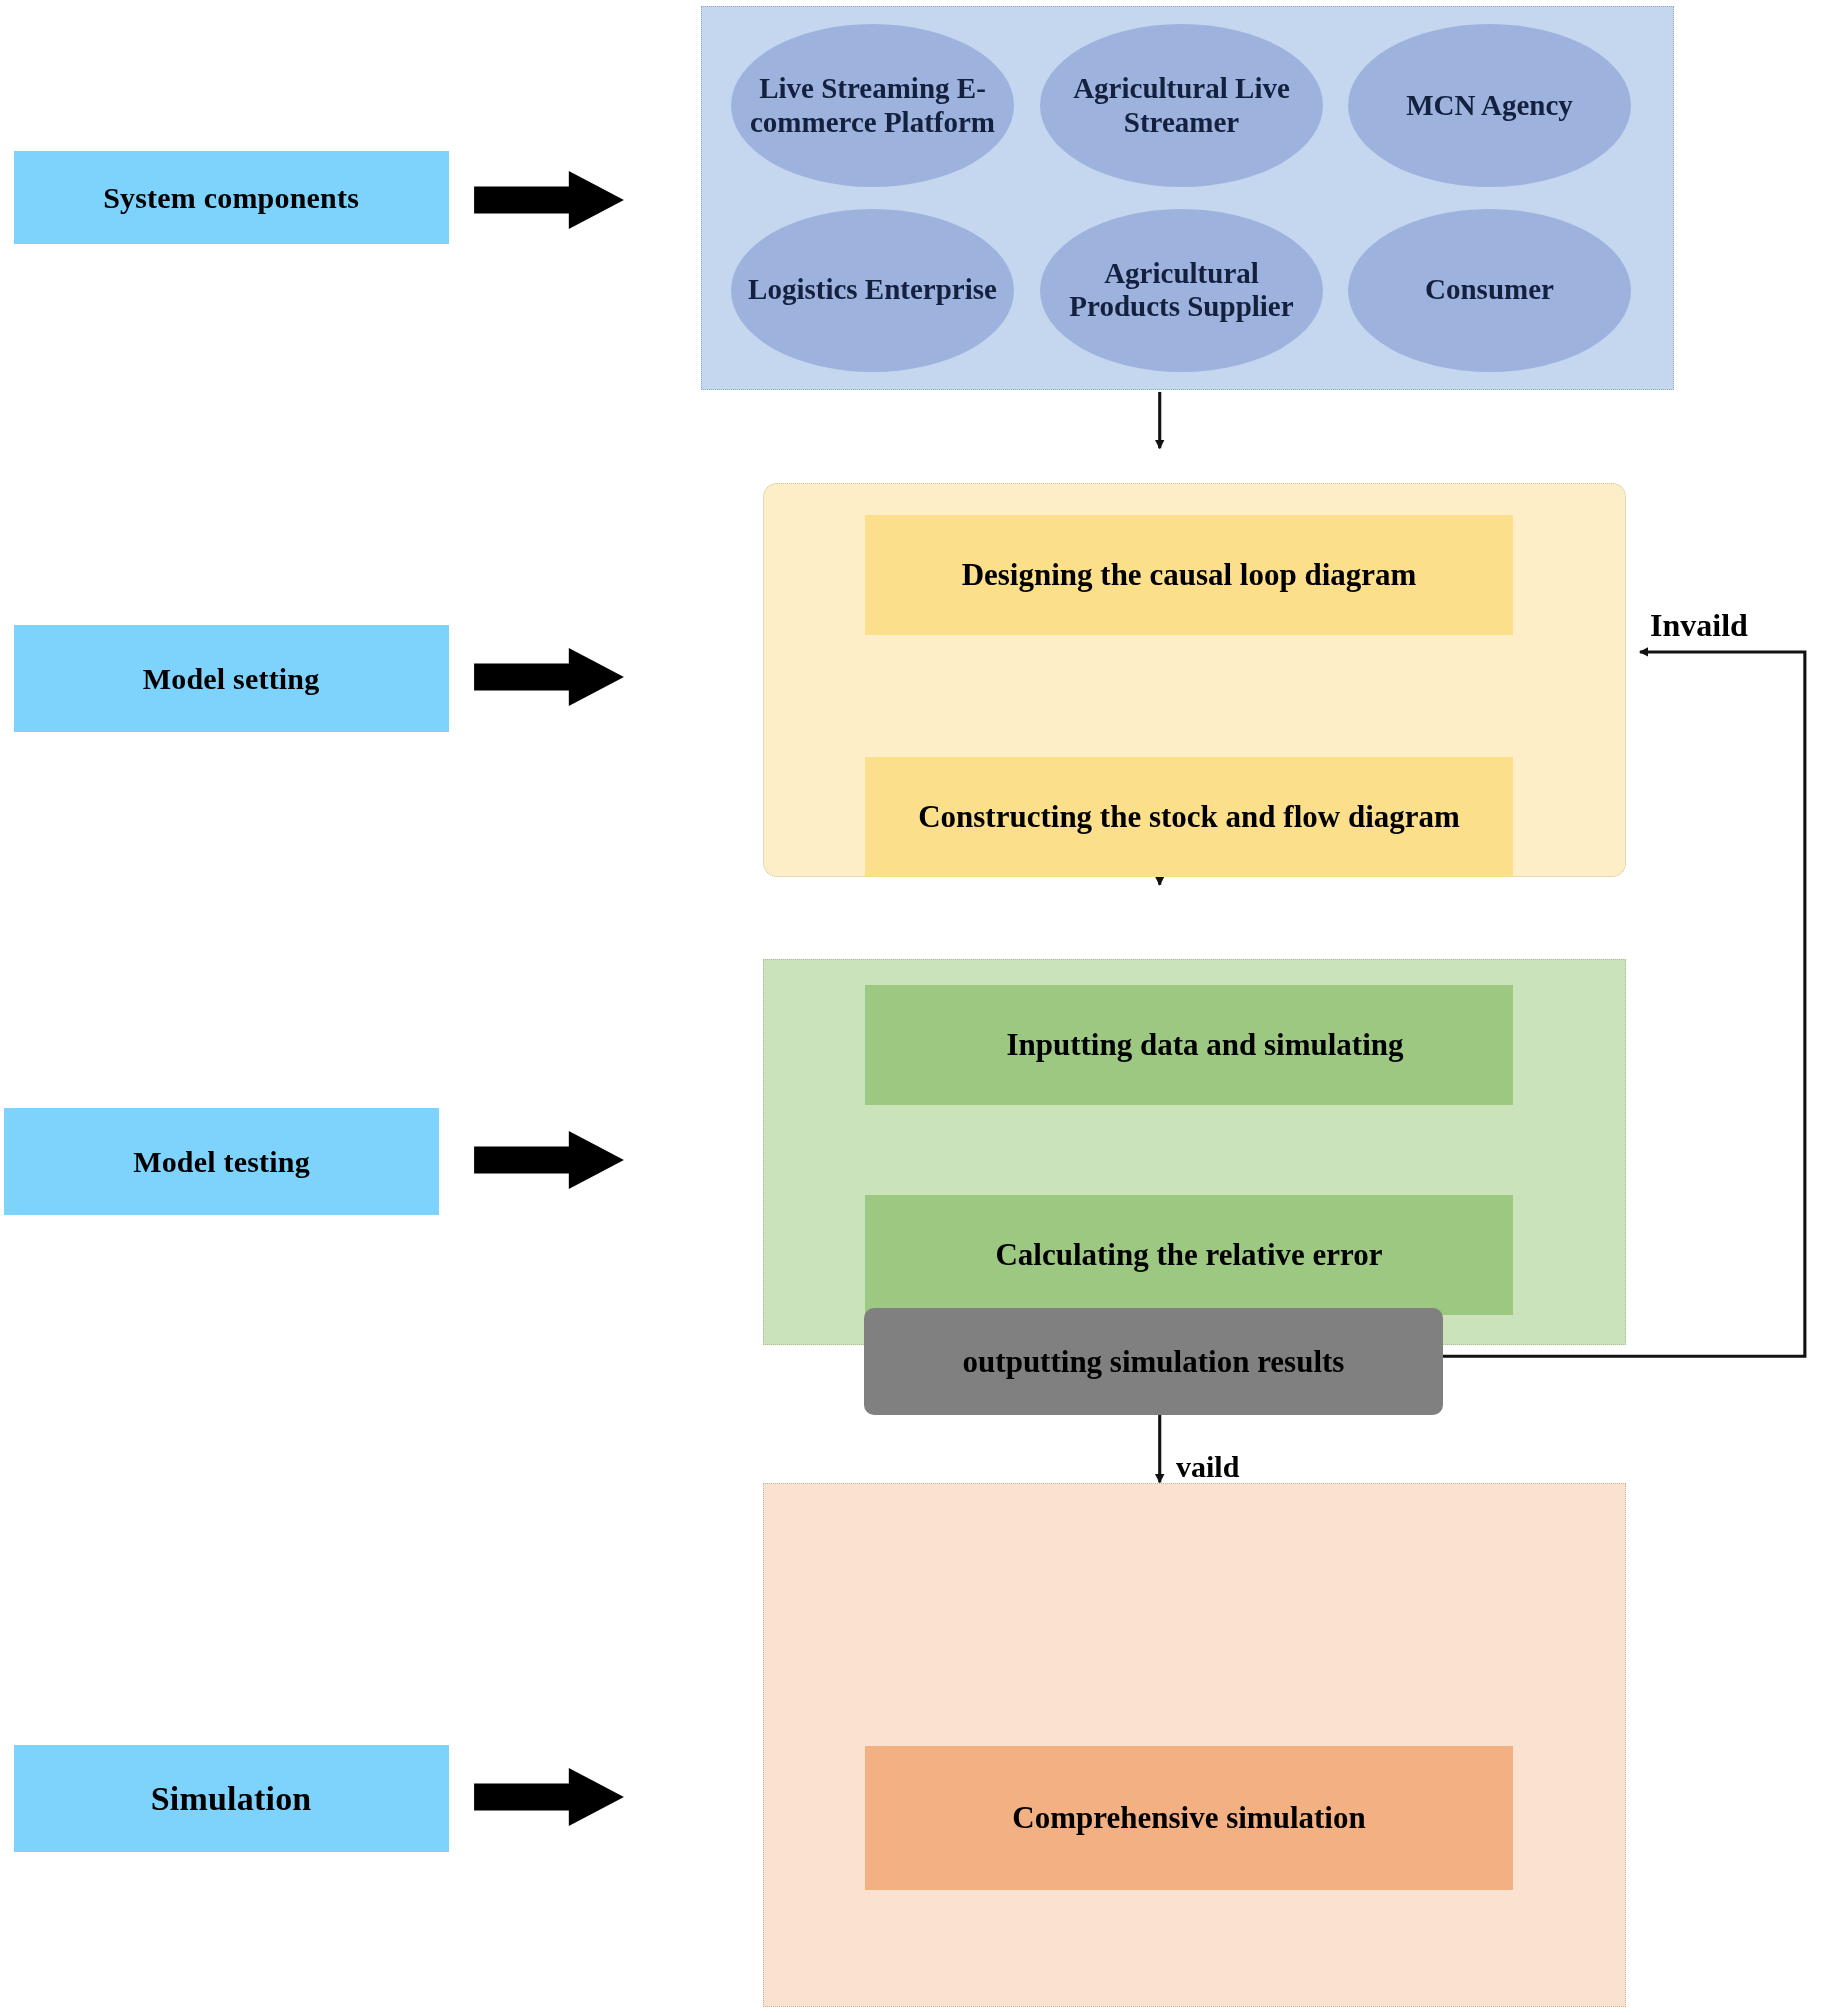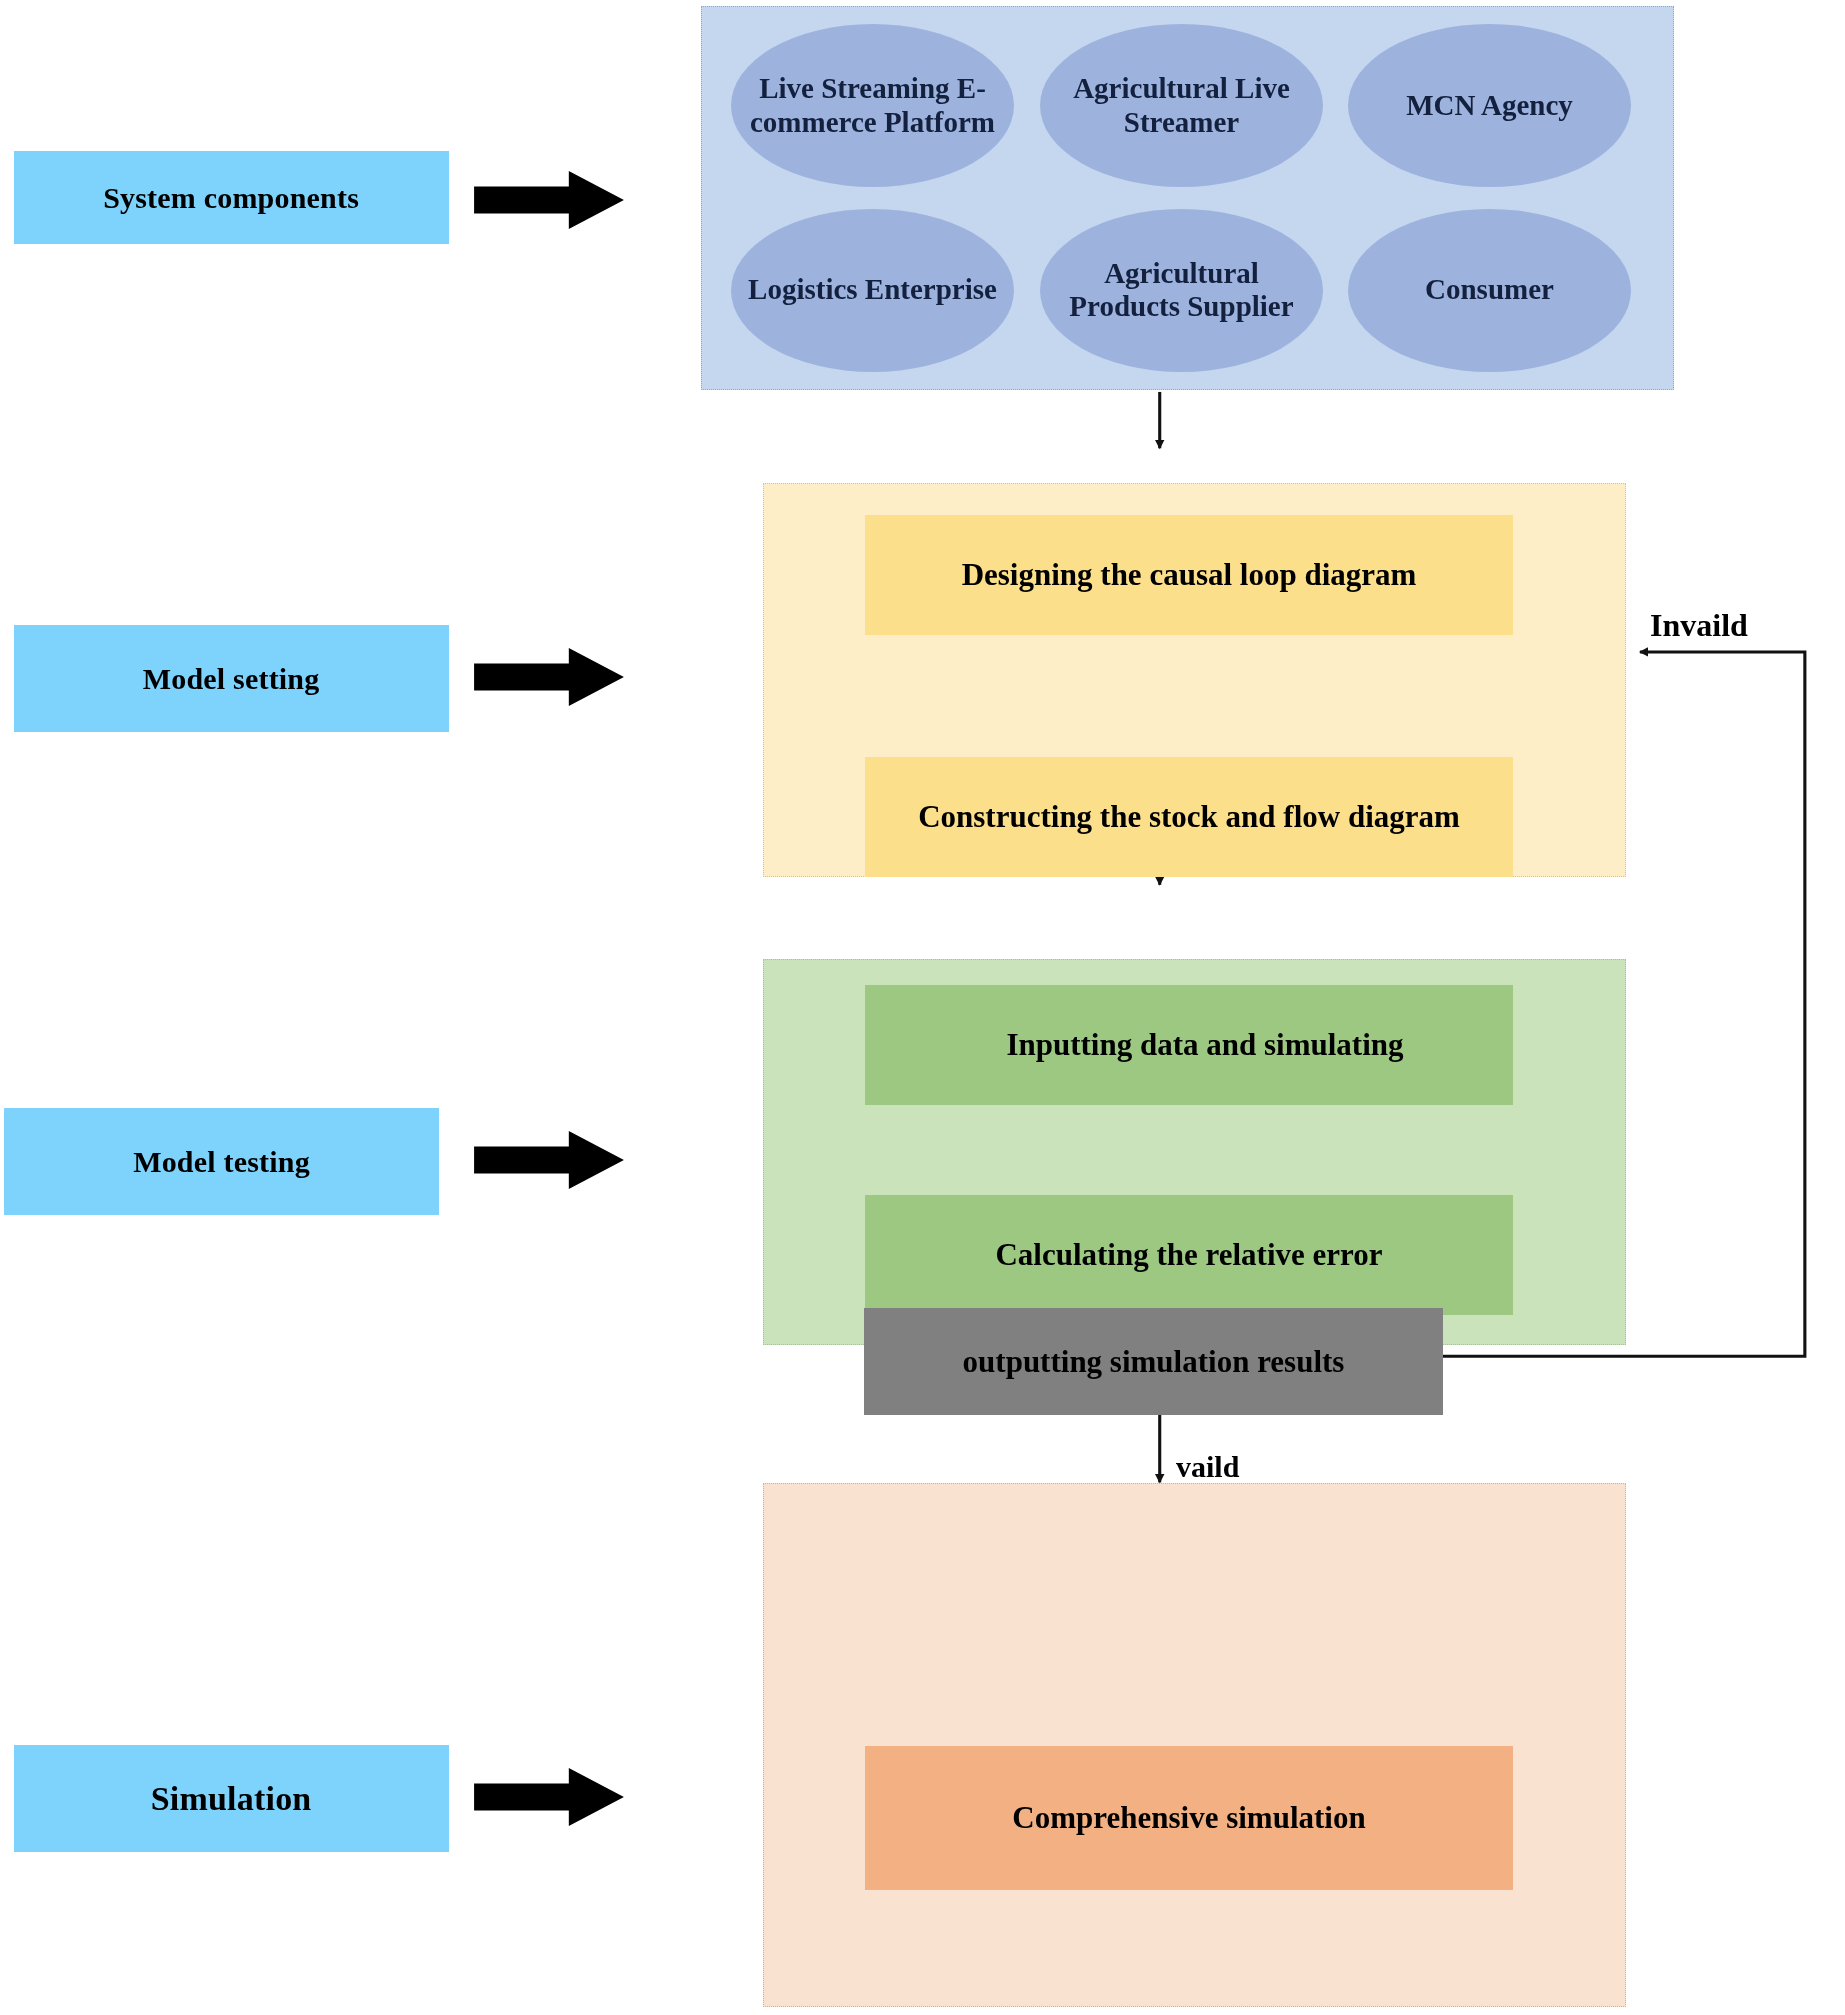--- a/index.html
+++ b/index.html
@@ -193,21 +193,21 @@
 
     <div class="ellipse" style="left:338px; top:202px; width:283px; height:163px; font-size:29px;">
       <span>Agricultural Products Supplier</span>
     </div>
 
     <div class="ellipse" style="left:646px; top:202px; width:283px; height:163px; font-size:29px;">
       <span>Consumer</span>
     </div>
   </div>
 
-  <div class="group-box group-yellow" style="left:763px; top:483px; width:863px; height:394px;">
+  <div class="group-box group-yellow" style="left:763px; top:483px; width:863px; height:394px;border-radius:14px;">
 
     <div class="proc-box proc-yellow" style="left:101px; top:31px; width:648px; height:120px; font-size:31px;">
       <span>Designing the causal loop diagram</span>
     </div>
 
     <div class="proc-box proc-yellow" style="left:101px; top:241px; width:648px; height:120px; font-size:31px;margin-top:32px;">
       <span>Constructing the stock and flow diagram</span>
     </div>
   </div>
 
@@ -215,21 +215,21 @@
 
     <div class="proc-box proc-green" style="left:101px; top:25px; width:648px; height:120px; font-size:31px;padding-left:32px;">
       <span>Inputting data and simulating</span>
     </div>
 
     <div class="proc-box proc-green" style="left:101px; top:235px; width:648px; height:120px; font-size:31px;">
       <span>Calculating the relative error</span>
     </div>
   </div>
 
-  <div class="proc-box proc-gray" style="left:864px; top:1308px; width:579px; height:107px; font-size:31px;">
+  <div class="proc-box proc-gray" style="left:864px; top:1308px; width:579px; height:107px; font-size:31px;border-radius:10px;">
     <span>outputting simulation results</span>
   </div>
 
   <div class="group-box group-orange" style="left:763px; top:1483px; width:863px; height:524px;">
 
 
     <div class="proc-box proc-orange" style="left:101px; top:262px; width:648px; height:144px; font-size:31px;">
       <span>Comprehensive simulation</span>
     </div>
   </div>

